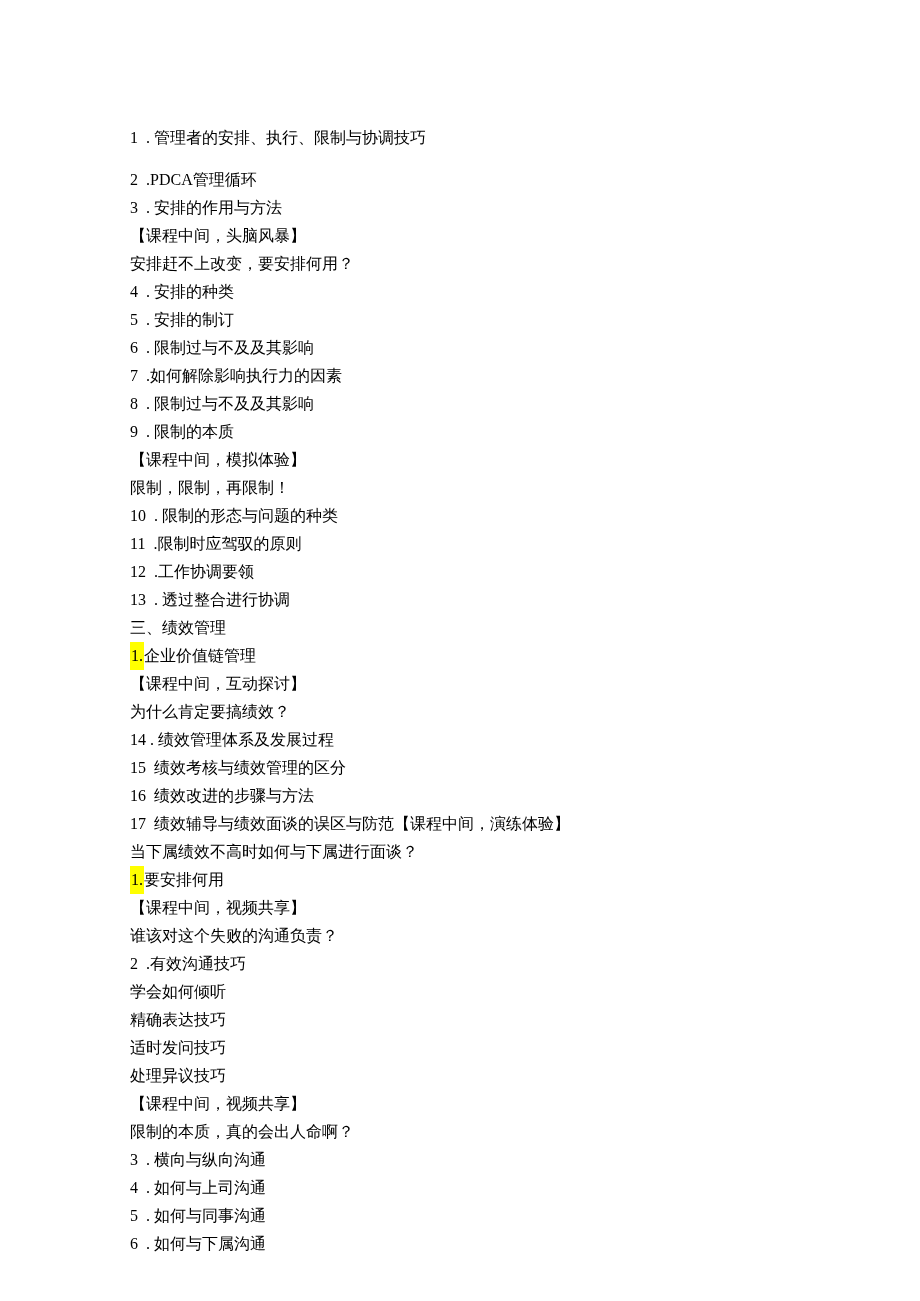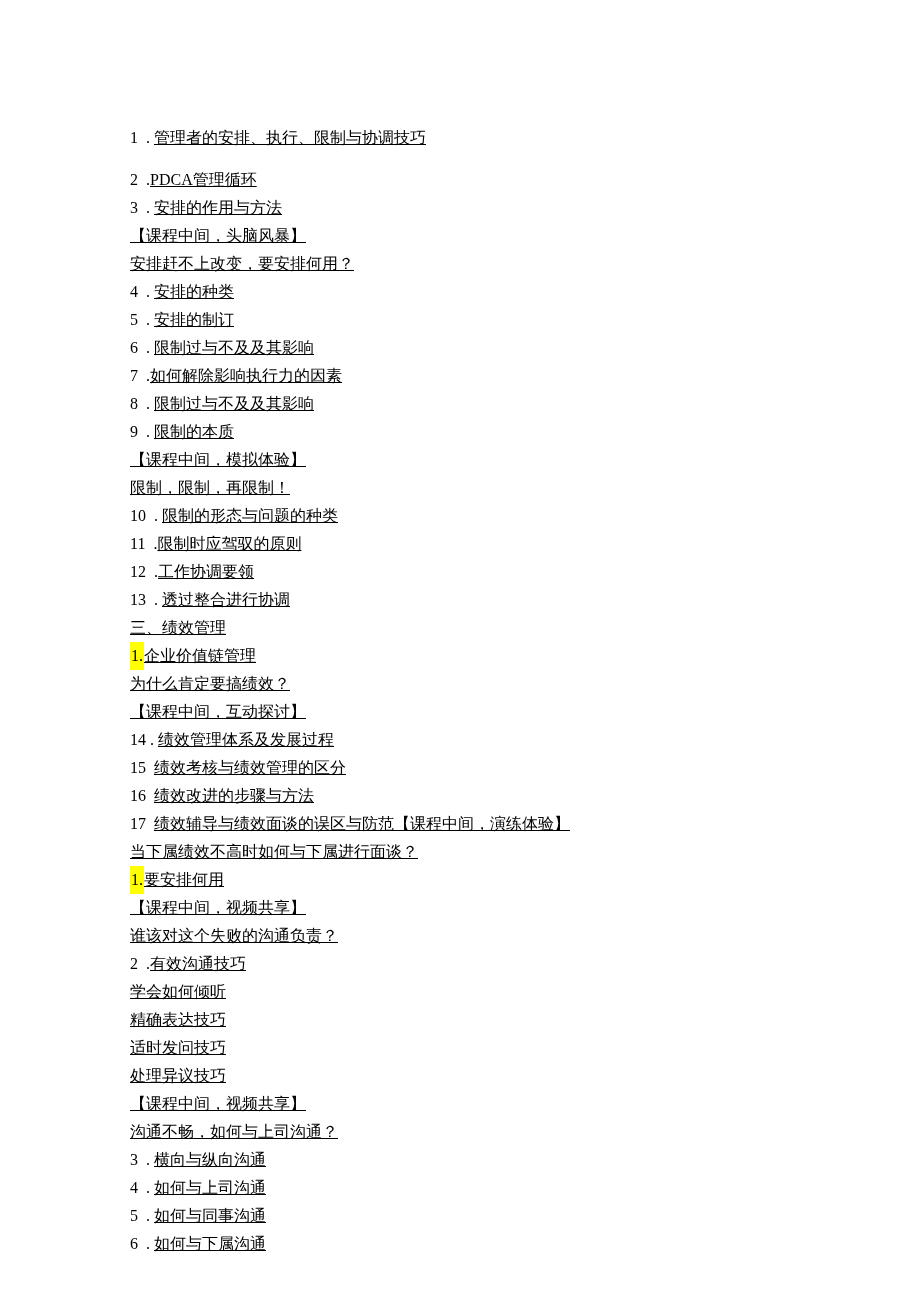--- a/index.html
+++ b/index.html
@@ -20,21 +20,20 @@
   }
   .line {
     display: flex;
     align-items: baseline;
   }
   .num {
     white-space: pre;
   }
   .content {
     white-space: pre-wrap;
-    text-decoration: underline;
   }
   .highlight {
     background-color: #ffff00;
     display: inline-block;
     padding: 0 1px;
   }
   .para {
     margin: 0;
   }
   .gap-top {
@@ -141,22 +140,22 @@
         <span class="content">透过整合进行协调</span>
       </div>
     </div>
     <div class="para"><span class="content">三、绩效管理</span></div>
     <div class="para">
       <div class="line">
         <span class="highlight">1.</span>
         <span class="content">企业价值链管理</span>
       </div>
     </div>
+    <div class="para"><span class="content">【课程中间，互动探讨】</span></div>
     <div class="para"><span class="content">为什么肯定要搞绩效？</span></div>
-    <div class="para"><span class="content">【课程中间，互动探讨】</span></div>
     <div class="para">
       <div class="line">
         <span class="num">14</span>
         <span class="num"> . </span>
         <span class="content">绩效管理体系及发展过程</span>
       </div>
     </div>
     <div class="para">
       <div class="line">
         <span class="num">15</span>
@@ -192,21 +191,21 @@
         <span class="num">2</span>
         <span class="num">  .</span>
         <span class="content">有效沟通技巧</span>
       </div>
     </div>
     <div class="para"><span class="content">学会如何倾听</span></div>
     <div class="para"><span class="content">精确表达技巧</span></div>
     <div class="para"><span class="content">适时发问技巧</span></div>
     <div class="para"><span class="content">处理异议技巧</span></div>
     <div class="para"><span class="content">【课程中间，视频共享】</span></div>
-    <div class="para"><span class="content">沟通不畅，如何与上司沟通？</span></div>
+    <div class="para"><span class="content">限制的本质，真的会出人命啊？</span></div>
     <div class="para">
       <div class="line">
         <span class="num">3</span>
         <span class="num">  . </span>
         <span class="content">横向与纵向沟通</span>
       </div>
     </div>
     <div class="para">
       <div class="line">
         <span class="num">4</span>

